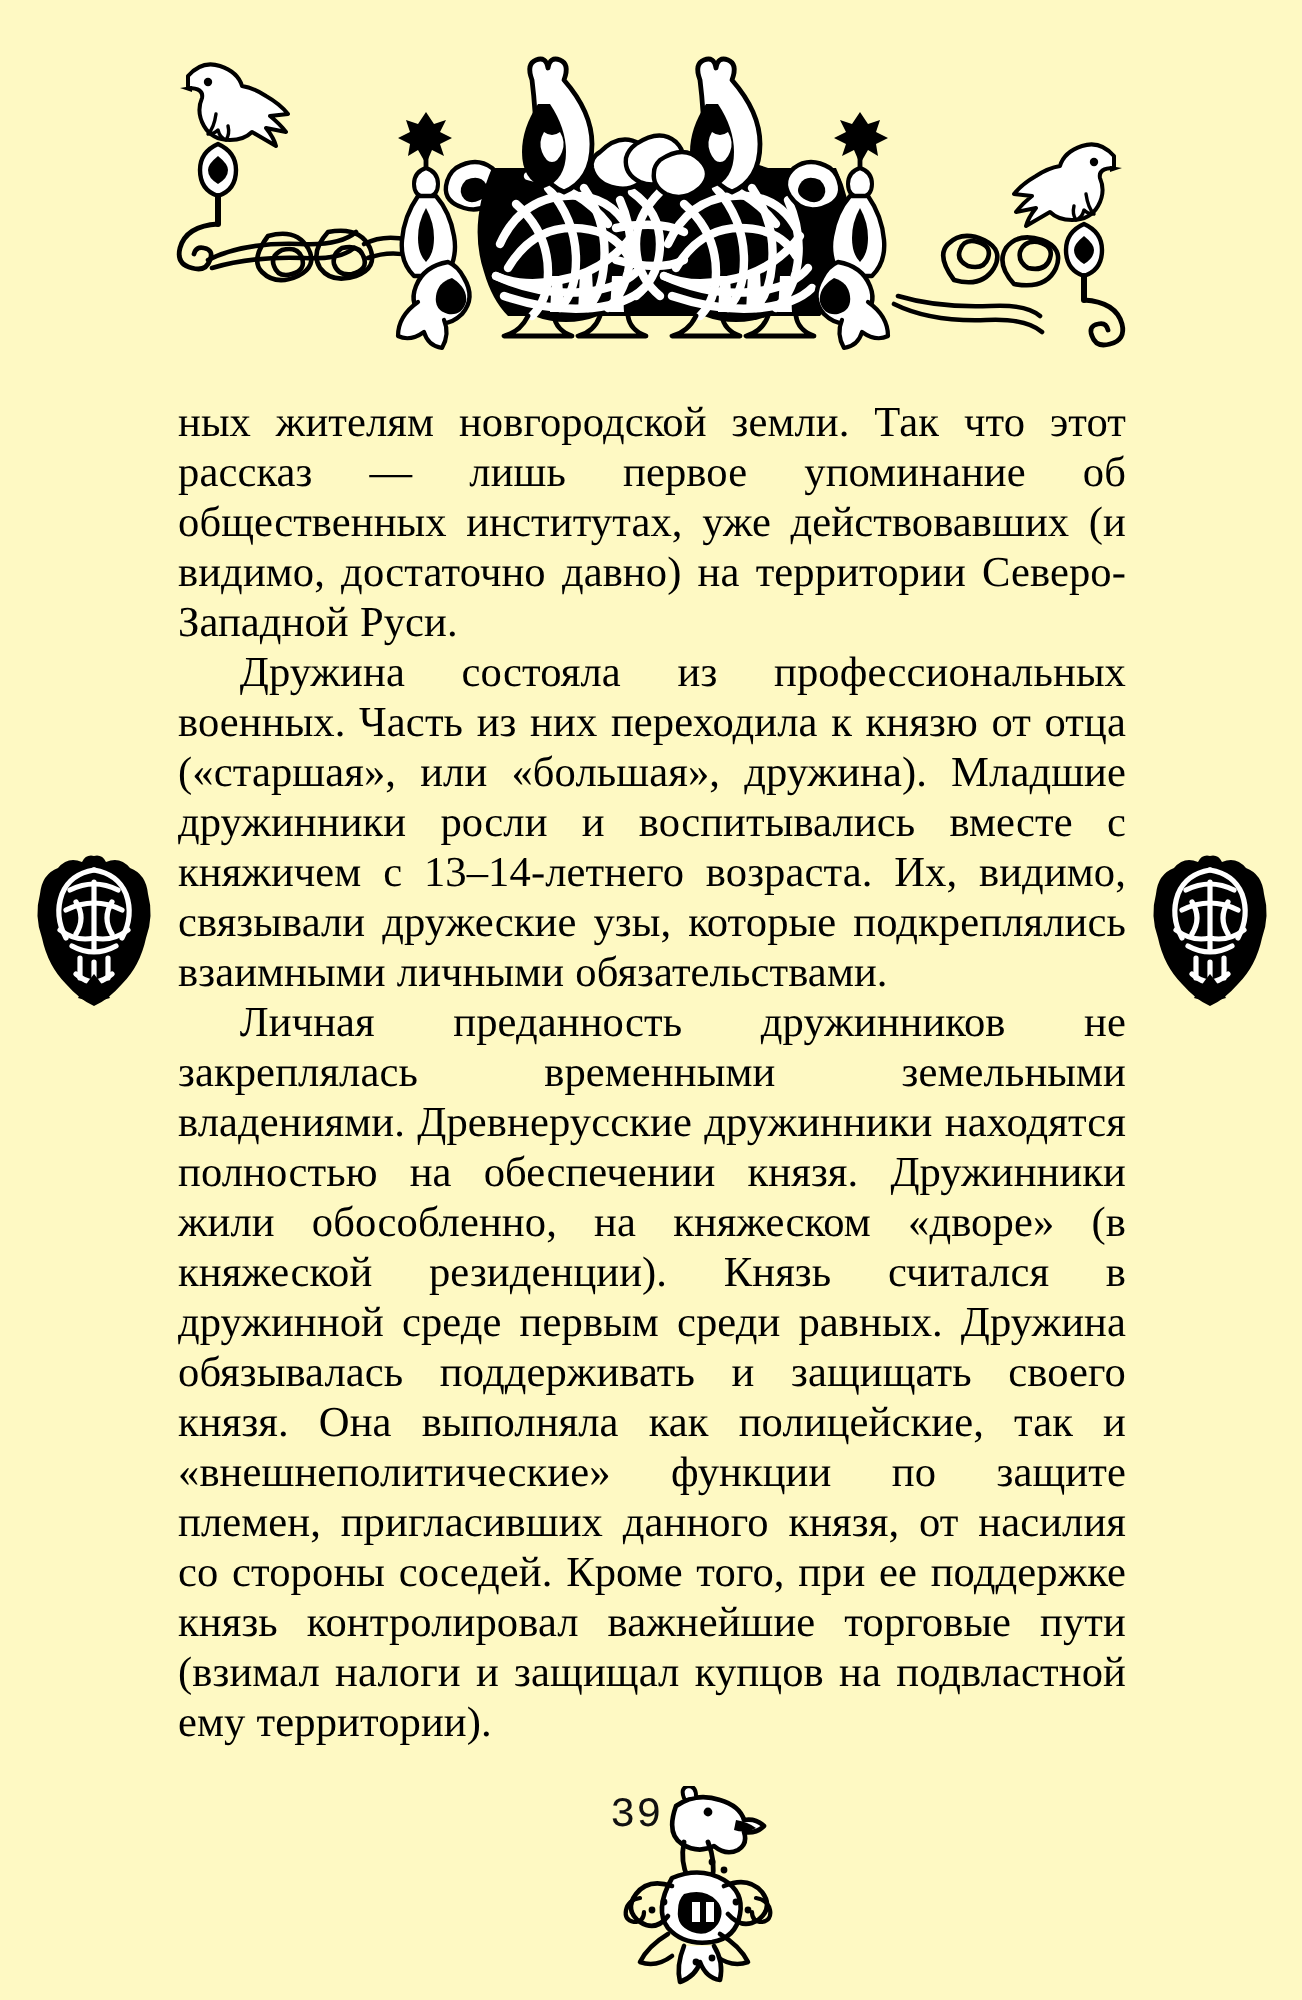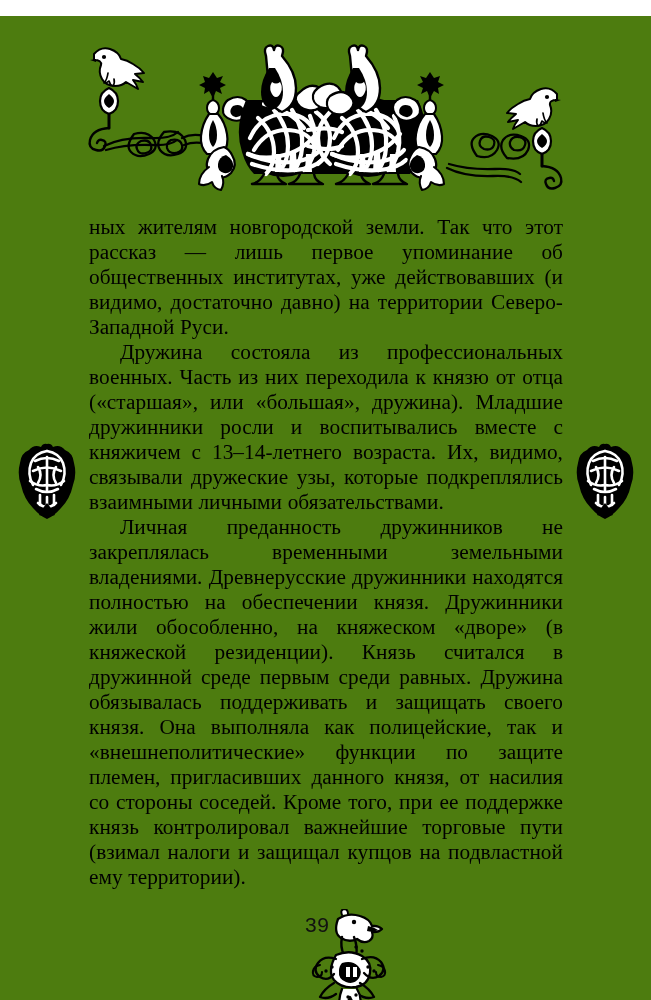--- a/index.html
+++ b/index.html
@@ -14,22 +14,21 @@
     position: relative;
     overflow: hidden;
     font-family: "Liberation Serif", "DejaVu Serif", serif;
     color: #000000;
     -webkit-font-smoothing: antialiased;
   }
 
   .page {
     position: absolute;
     inset: 0;
-    background: #4d7c0f;
-    margin-top: 16px;
+    background: #fef9c3;
   }
 
   
   .header-ornament {
     position: absolute;
     left: 78px;
     top: 26px;
     width: 495px;
     height: 150px;
   }
@@ -75,21 +74,21 @@
     height: 100px;
   }
   .footer-ornament svg { display: block; width: 100%; height: 100%; }
 
   .page-number {
     position: absolute;
     left: 305px;
     top: 898px;
     font-size: 21px;
     line-height: 1;
-    font-family: Liberation Sans, sans-serif;
+    font-family: Liberation Mono, monospace;
     color: #111111;
     letter-spacing: 0.5px;
   }
 </style>
 </head>
 <body>
 
 <div class="page">
 
   <div class="header-ornament">

